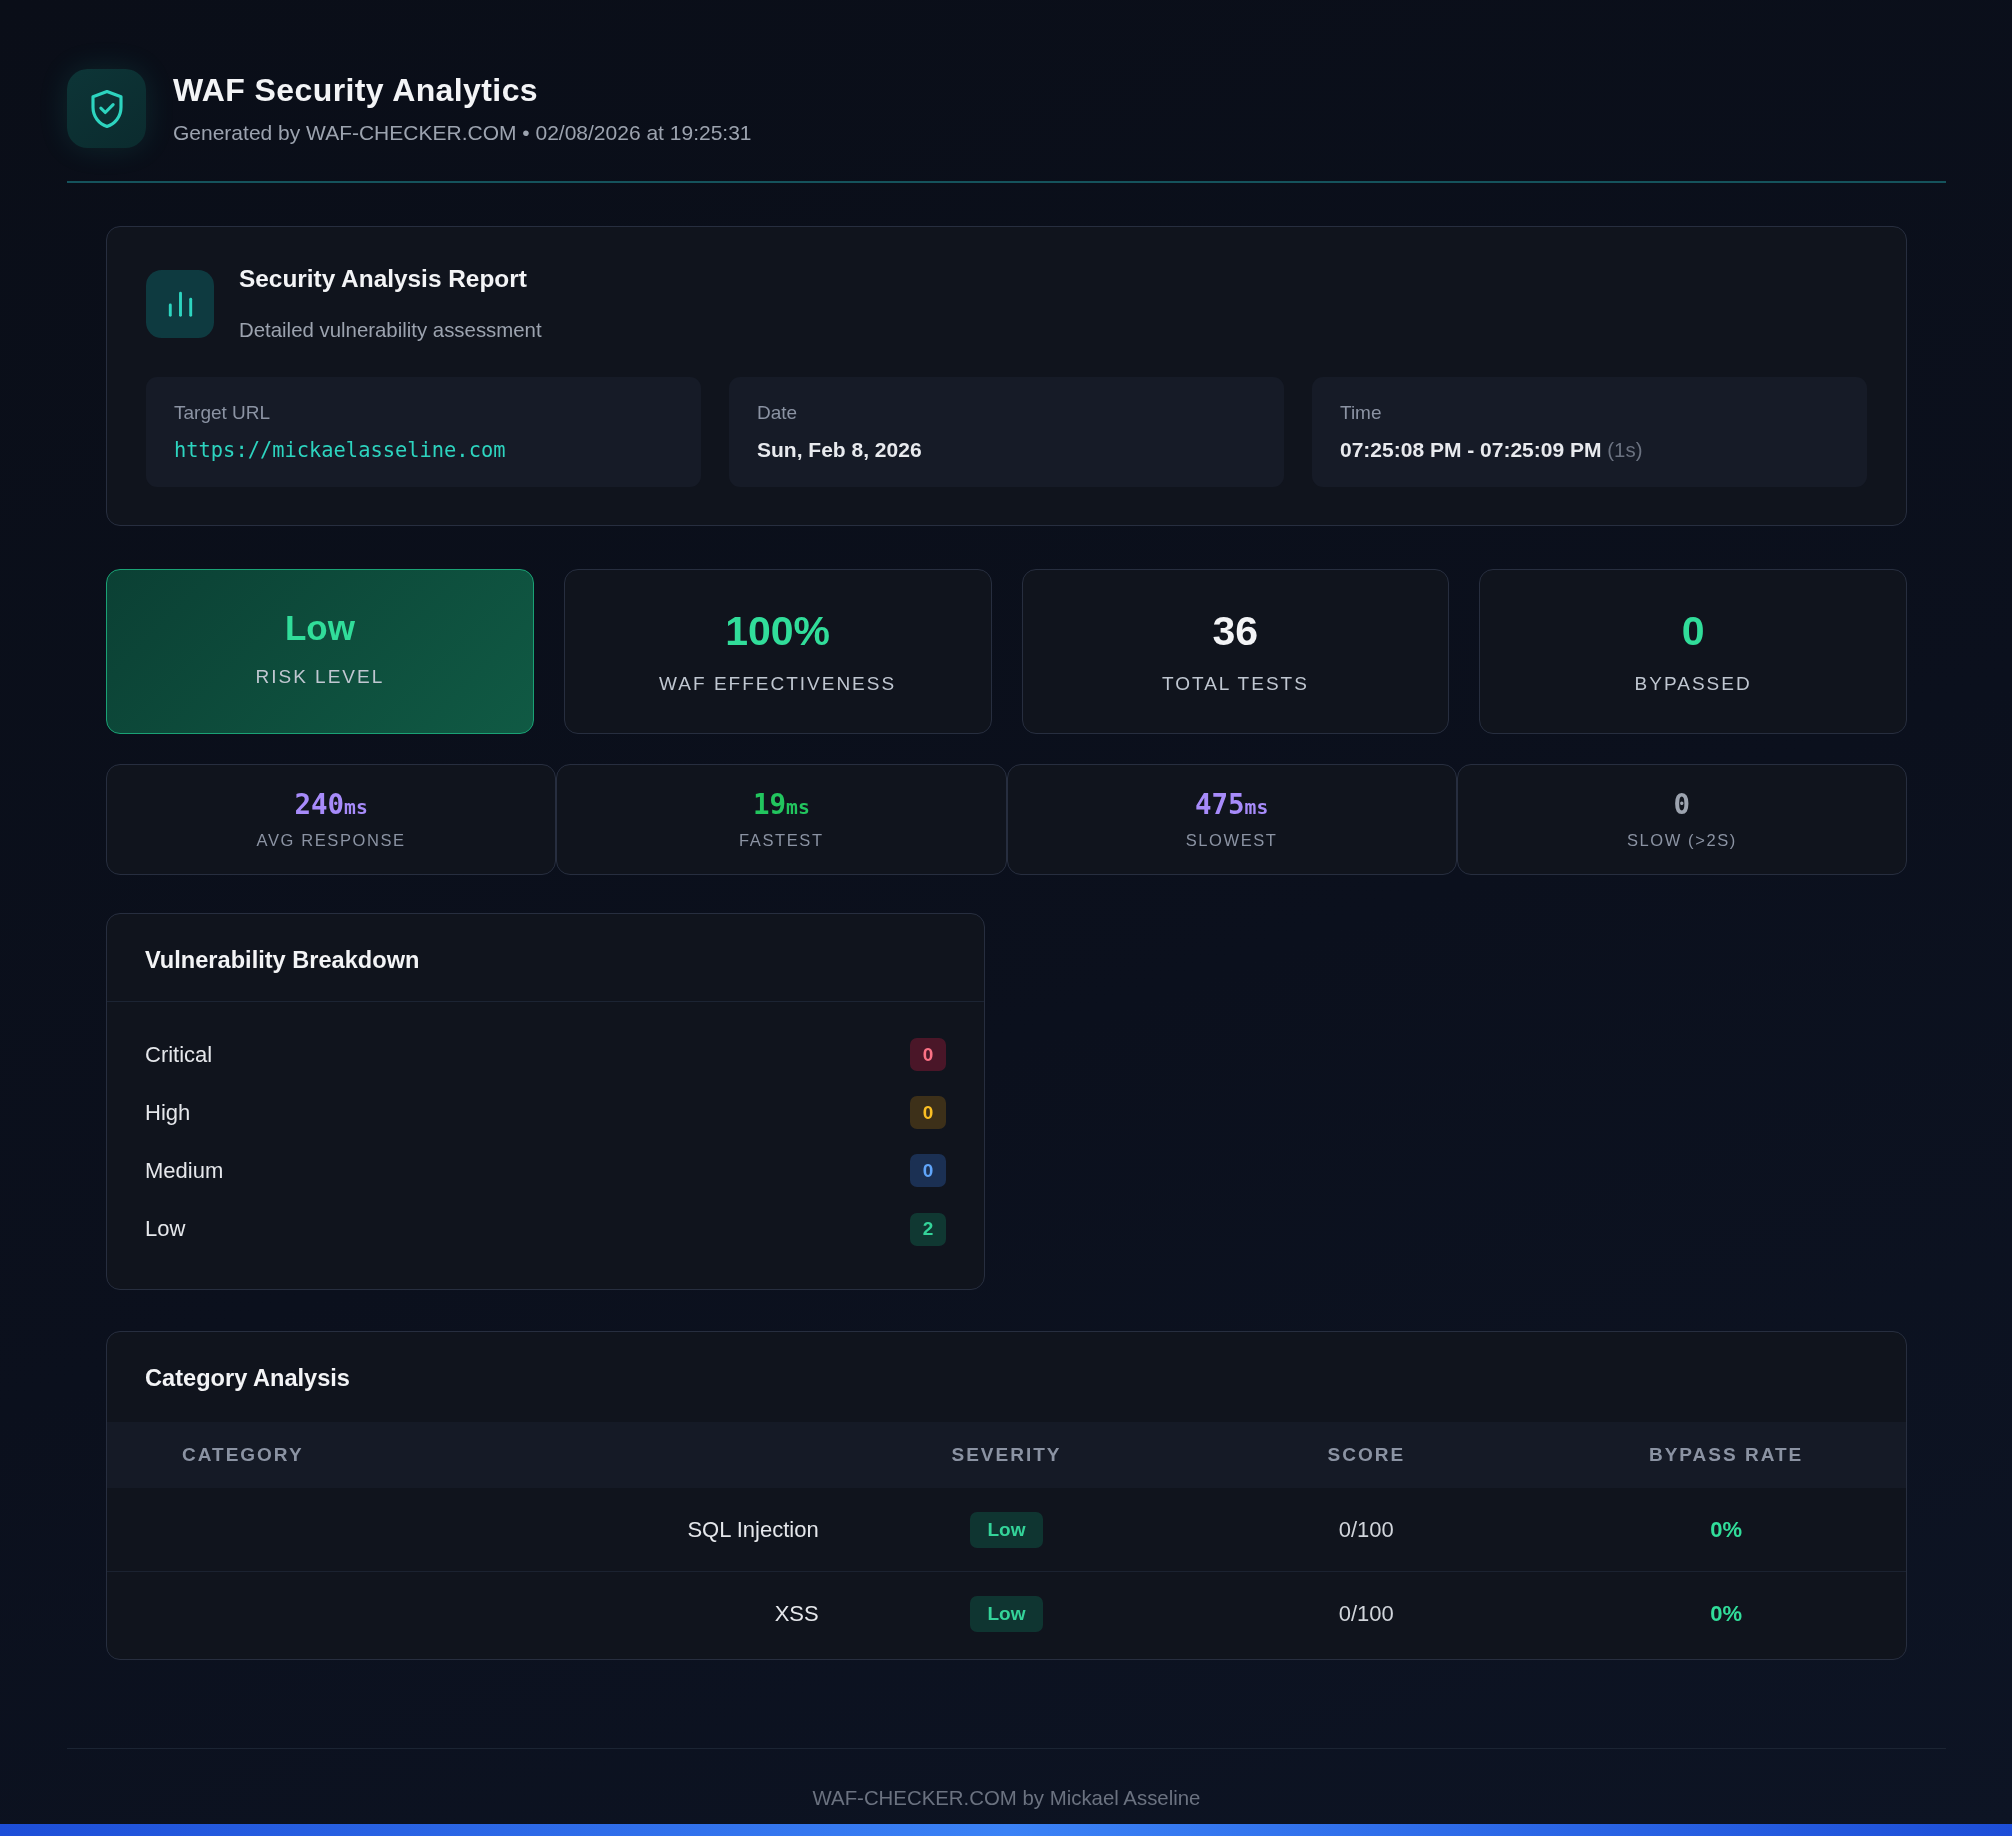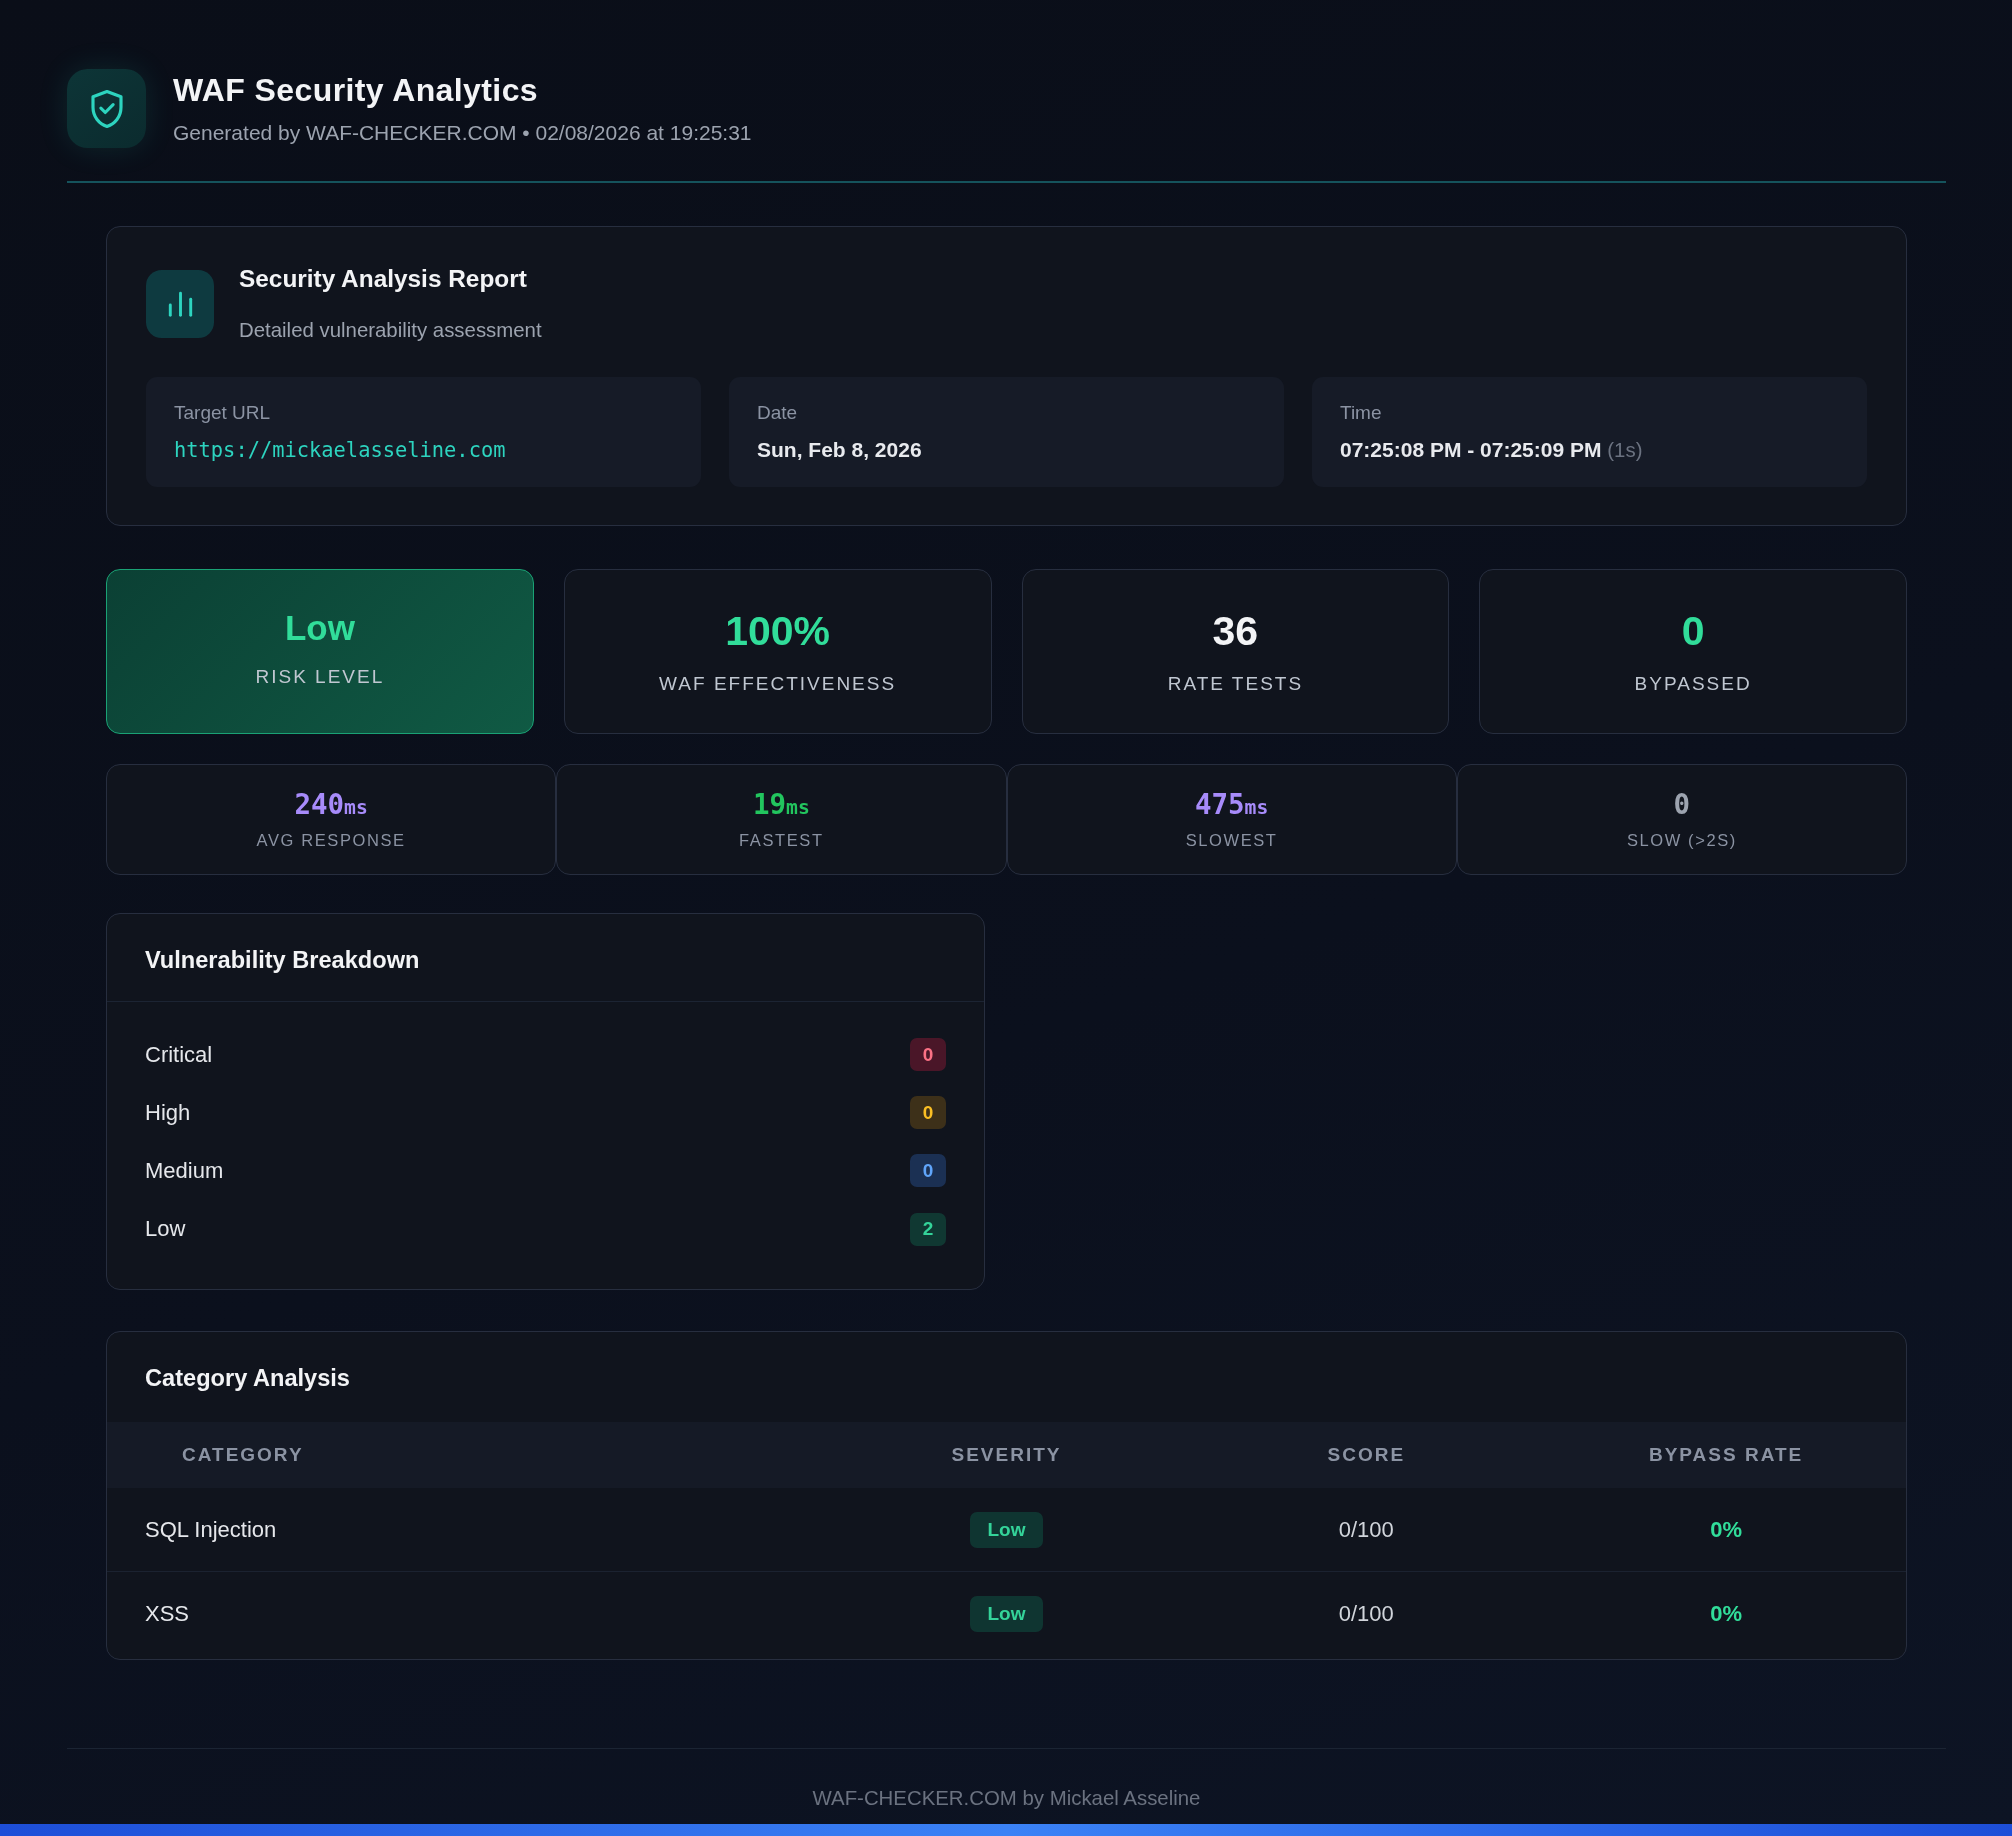--- a/index.html
+++ b/index.html
@@ -103,21 +103,21 @@
   table.cat-table { width: 100%; border-collapse: collapse; }
   .cat-table col.c1 { width: 40%; } .cat-table col.c2 { width: 20%; }
   .cat-table col.c3 { width: 20%; } .cat-table col.c4 { width: 20%; }
   .cat-table thead tr { background: #151a26; }
   .cat-table th {
     font-size: 19px; font-weight: 700; color: #8b93a3; letter-spacing: 2px;
     padding: 22px 7.9px; text-align: center;
   }
   .cat-table th.first { text-align: left; padding-left: 75px; }
   .cat-table td { font-size: 22px; padding: 23.6px 7.9px; text-align: center; border-top: 1.6px solid #1b2230; }
-  .cat-table td.first { text-align: left; padding-left: 38px; color: #e5e7eb; }
+  .cat-table td.first { text-align: right; padding-left: 38px; color: #e5e7eb; }
   .cat-table tbody tr:first-child td { border-top: none; }
   .sev-badge {
     display: inline-block; background: rgba(16,185,129,0.20); color: #34d399;
     font-size: 19px; font-weight: 700; padding: 7px 17.3px; border-radius: 7px;
   }
   .score-cell { color: #d1d5db; }
   .bypass-cell { color: #31dd9a; font-weight: 700; }
 
   
   .footer-divider { height: 1.6px; background: #1b2433; border: none; margin-top: 88px; }
@@ -183,21 +183,21 @@
       <div class="card stat-card risk">
         <div class="stat-value green">Low</div>
         <div class="stat-label">RISK LEVEL</div>
       </div>
       <div class="card stat-card">
         <div class="stat-value green">100%</div>
         <div class="stat-label">WAF EFFECTIVENESS</div>
       </div>
       <div class="card stat-card">
         <div class="stat-value white">36</div>
-        <div class="stat-label">RATE TESTS</div>
+        <div class="stat-label">TOTAL TESTS</div>
       </div>
       <div class="card stat-card">
         <div class="stat-value green">0</div>
         <div class="stat-label">BYPASSED</div>
       </div>
     </div>
 
     <div class="stats-secondary">
       <div class="card mini-card">
         <div class="mini-value purple"><span>240</span><span class="mini-unit">ms</span></div>

